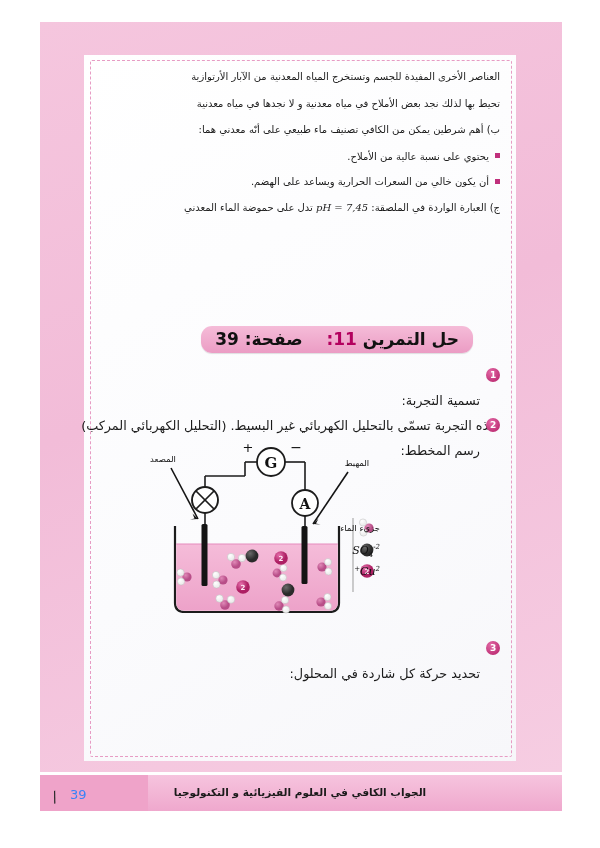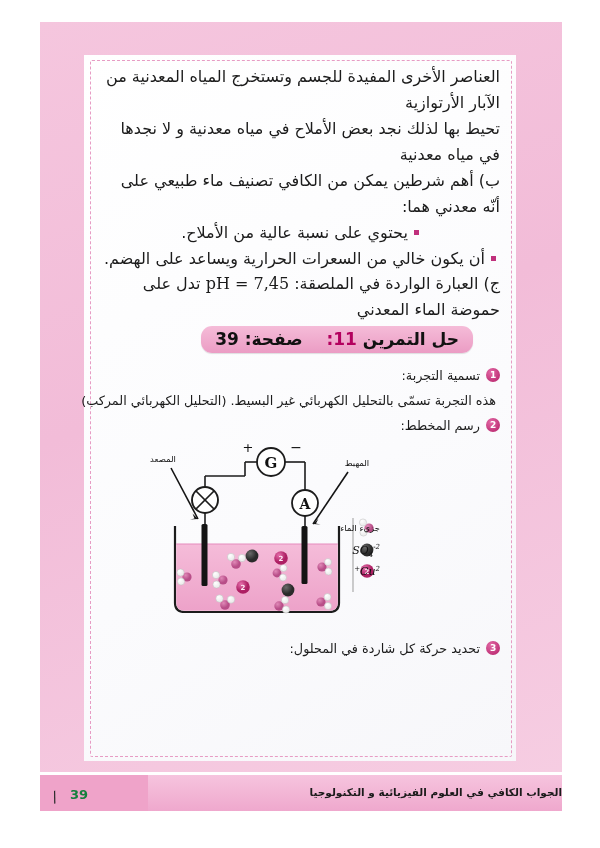--- a/index.html
+++ b/index.html
@@ -53,40 +53,40 @@
   }
 
   
   .body-text{
     position:absolute;
     left:100px;top:64px;
     width:400px;
     direction:rtl;
     text-align:justify;
     color:#1b1b1b;
-    font-size:16px;
+    font-size:10px;
     line-height:25.5px;
     font-family:"DejaVu Sans","Liberation Sans",sans-serif;
   }
   .para{margin:0 0 1px 0;}
   .line-right{text-align:right;}
   .bullet-row{
     position:relative;
-    text-align:center;
+    text-align:right;
     margin:0;
   }
   .sq-bullet{
     display:inline-block;
     width:5px;height:5px;
     background:#c0307c;
     margin:0 0 2px 6px;
     vertical-align:middle;
   }
 
-  .pH{font-family:"DejaVu Serif","Liberation Serif",serif;margin-top:32px;}
+  .pH{font-style:italic;font-family:"DejaVu Serif","Liberation Serif",serif;margin-top:32px;}
   .exercise-banner{
     position:absolute;
     right:127px;top:326px;
     background:#f0a7cb;
     background:linear-gradient(180deg,#f5bcd8 0%,#eb9cc4 100%);
     border-radius:11px;
     padding:3px 14px 4px 14px;
     color:#111;
     font-size:17px;
     font-weight:bold;
@@ -109,21 +109,21 @@
   }
   .circ{
     flex:0 0 auto;
     width:14px;height:14px;border-radius:50%;
     background:#c2266f;
     background:radial-gradient(circle at 35% 30%,#e268a5,#b31e66);
     color:#fff;font-size:9px;font-weight:bold;
     display:flex;align-items:center;justify-content:center;
     margin-top:3px;
   }
-  .num-text{white-space:nowrap;}
+  .num-text{white-space:nowrap;margin-top:25px;}
 
   
   #diagram{
     position:absolute;
     left:133px;top:440px;
     width:320px;height:195px;
   }
   #diagram svg{display:block;}
 
   
@@ -136,33 +136,34 @@
   }
   .footer-left-box{
     position:absolute;
     left:38px;top:775px;
     width:110px;height:36px;
     background:#efa3c9;
   }
   .footer-page{
     position:absolute;
     left:70px;top:787px;
-    font-size:13px;font-weight:bold;color:#15803d;
+    font-size:13px;font-weight:normal;color:#3b82f6;
     font-family:"DejaVu Sans","Liberation Sans",sans-serif;
   }
   .footer-slash{
     position:absolute;
     left:52px;top:788px;
     font-size:15px;color:#2a2a2a;
     transform:rotate(-18deg);
   }
   .footer-title{
     position:absolute;
     left:38px;top:786px;
     width:524px;
+    text-align:center;
     direction:rtl;
     font-size:10.5px;font-weight:bold;color:#1a1a1a;
   }
 </style>
 </head>
 <body>
 
 <div id="page">
 
   <div class="pink-frame"></div>

